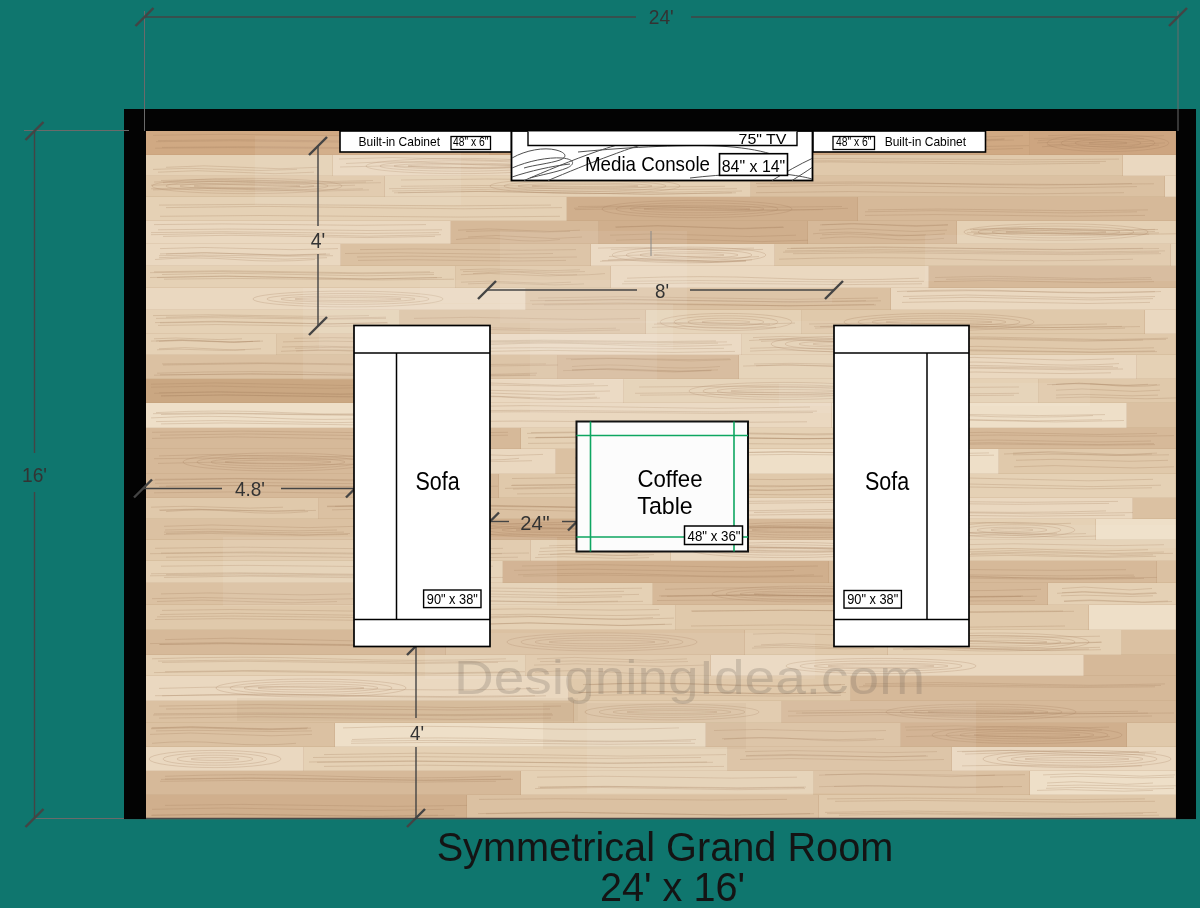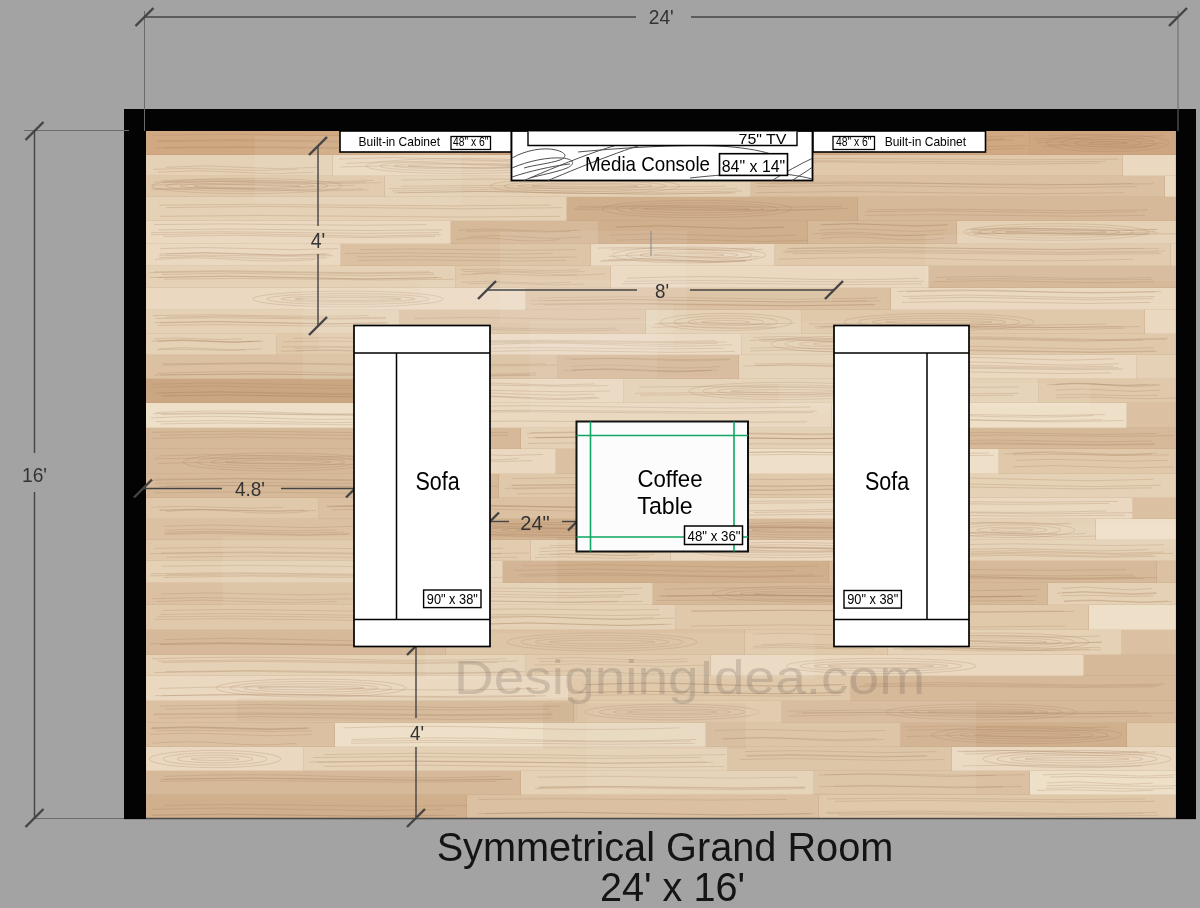--- a/index.html
+++ b/index.html
@@ -1,17 +1,17 @@
 <!DOCTYPE html>
 <html><head>
 <meta charset="utf-8">
 <style>
 html,body{margin:0;padding:0;background:#ffffff;}
 svg text{font-family:"Liberation Sans",sans-serif;}
-.page{width:1200px;height:908px;position:relative;background:#a3a3a3;}
+.page{width:1200px;height:908px;position:relative;background:#0f766e;}
 </style>
 </head>
 <body>
 <div class="page">
 <svg width="1200" height="908" viewBox="0 0 1200 908">
 
 <g>
 <rect x="146" y="131" width="1030" height="688" fill="#dfcbac"></rect>
 <rect x="146" y="131" width="344" height="24" fill="#d0a983"></rect>
 <line x1="490" y1="131" x2="490" y2="155" stroke="#b18a65" stroke-opacity="0.4" stroke-width="1"></line>

